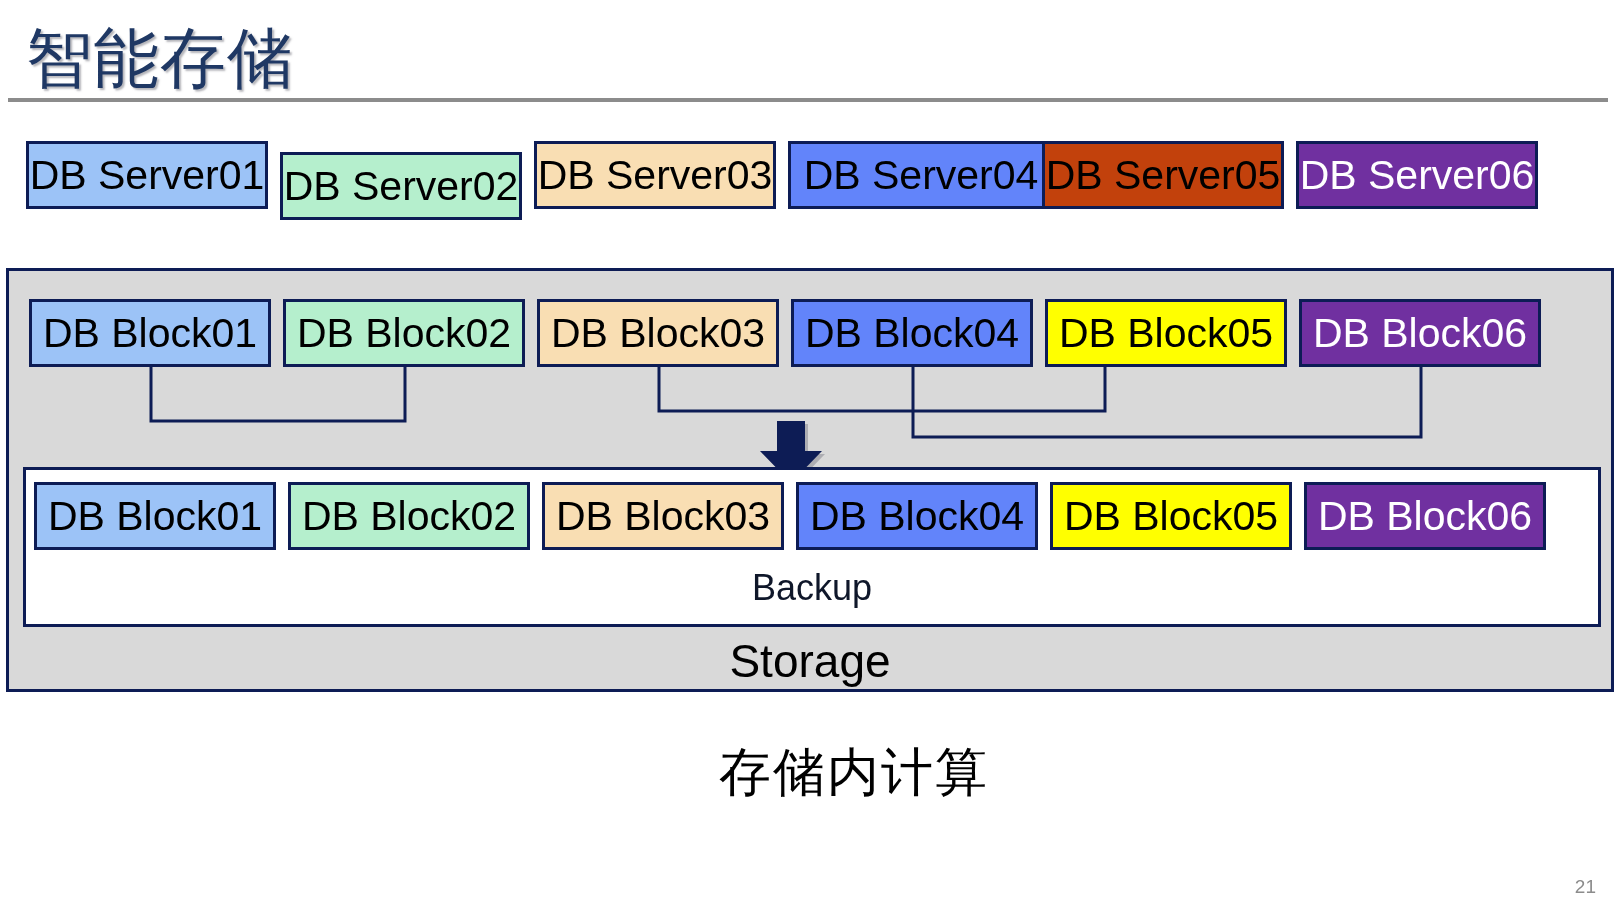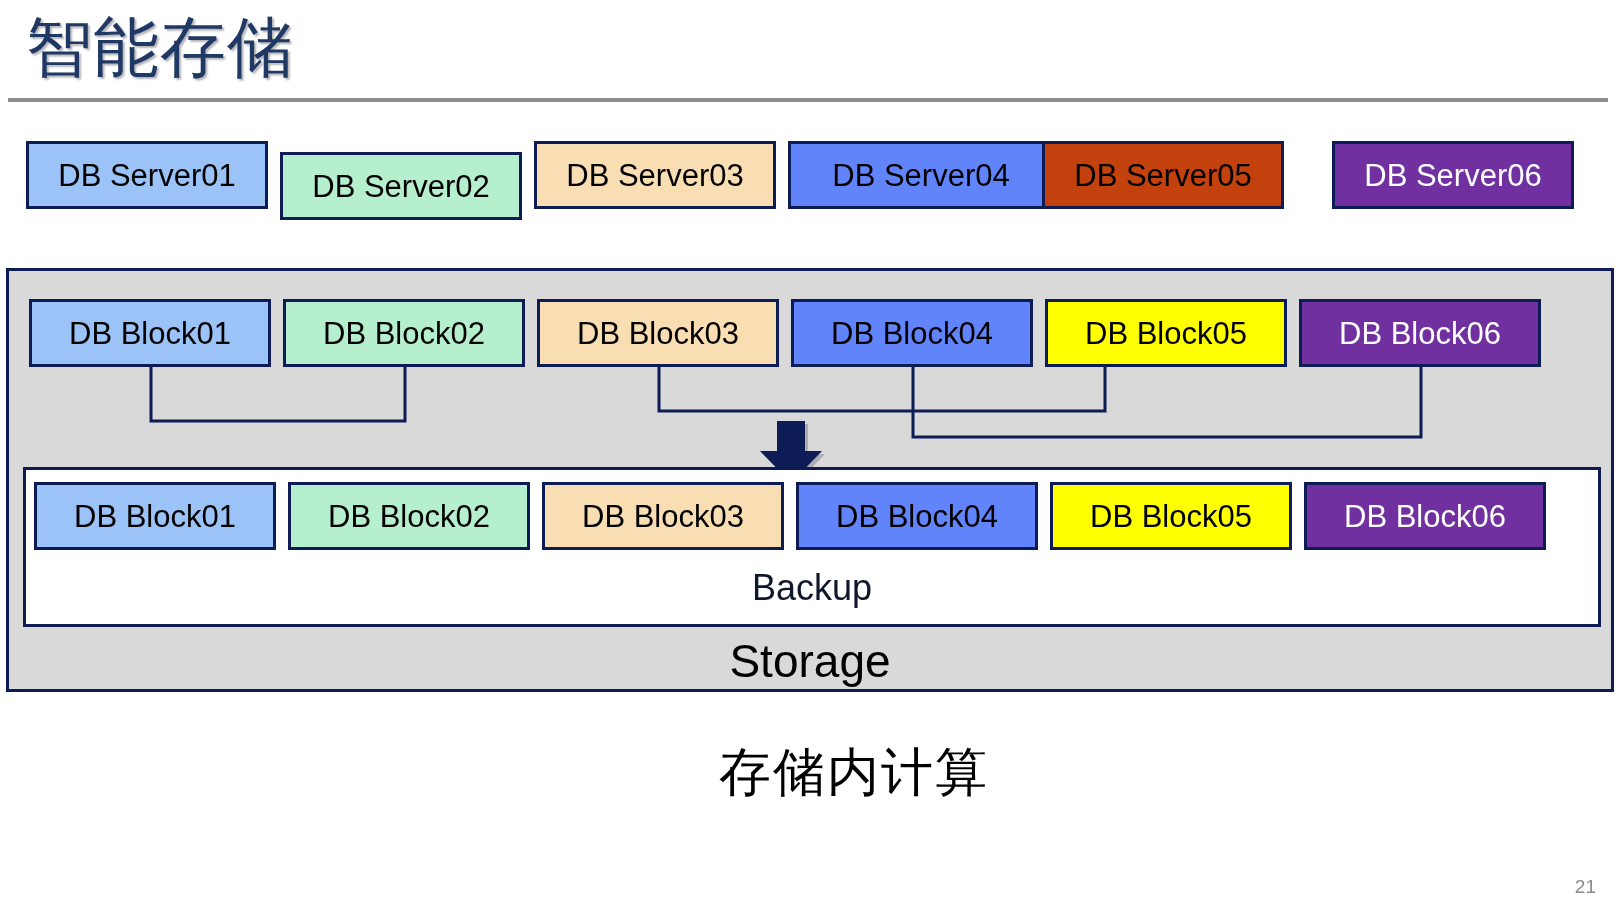--- a/index.html
+++ b/index.html
@@ -13,21 +13,21 @@
     position: relative;
     overflow: hidden;
     font-family: "Liberation Sans", "DejaVu Sans", sans-serif;
     color: #000000;
   }
 
   
   #slide-title {
     position: absolute;
     left: 26px;
-    top: 4px;
+    top: 15px;
     font-size: 66px;
     line-height: 86px;
     font-weight: 400;
     color: #1F3864;
     letter-spacing: 1px;
     text-shadow: 2px 2px 2px rgba(120,120,130,0.55);
     white-space: nowrap;
   }
   #title-rule {
     position: absolute;
@@ -39,21 +39,21 @@
   }
 
   
   .chip {
     position: absolute;
     border: 3px solid #0D1C55;
     box-sizing: border-box;
     display: flex;
     align-items: center;
     justify-content: center;
-    font-size: 31px;
+    font-size: 41px;
     line-height: 1;
     white-space: nowrap;
     color: #000000;
   }
   .chip.on-dark { color: #FFFFFF; }
 
   
   #server-row { position: absolute; left: 0; top: 0; width: 1620px; height: 910px; pointer-events: none; }
   #server-row > * { pointer-events: auto; }
 
@@ -152,21 +152,21 @@
     </div>
     <div class="chip" style="left: 534px; top: 141px; width: 242px; height: 68px; background: rgb(249, 222, 179); color: rgb(0, 0, 0); border-color: rgb(13, 28, 85);">
       <span>DB Server03</span>
     </div>
     <div class="chip" style="left: 788px; top: 141px; width: 266px; height: 68px; background: rgb(98, 132, 250); color: rgb(0, 0, 0); border-color: rgb(13, 28, 85);">
       <span>DB Server04</span>
     </div>
     <div class="chip" style="left: 1042px; top: 141px; width: 242px; height: 68px; background: #c2410c; color: rgb(0, 0, 0); border-color: rgb(13, 28, 85);">
       <span>DB Server05</span>
     </div>
-    <div class="chip on-dark" style="left: 1296px; top: 141px; width: 242px; height: 68px; background: rgb(112, 48, 160); color: rgb(255, 255, 255); border-color: rgb(13, 28, 85); margin-left: 36px;">
+    <div class="chip on-dark" style="left: 1296px; top: 141px; width: 242px; height: 68px; background: rgb(112, 48, 160); color: rgb(255, 255, 255); border-color: rgb(13, 28, 85);">
       <span>DB Server06</span>
     </div>
   </div>
 
 <div id="storage-container">
 
   <svg id="connectors" viewBox="0 0 1608 424" preserveAspectRatio="none" aria-hidden="true">
       <path d="M 142 96 L 142 150 L 396 150 L 396 96" fill="none" stroke="#0D1C55" stroke-width="3"></path>
       <path d="M 650 96 L 650 140 L 1096 140 L 1096 96" fill="none" stroke="#0D1C55" stroke-width="3"></path>
       <path d="M 904 96 L 904 166 L 1412 166 L 1412 96" fill="none" stroke="#0D1C55" stroke-width="3"></path>

